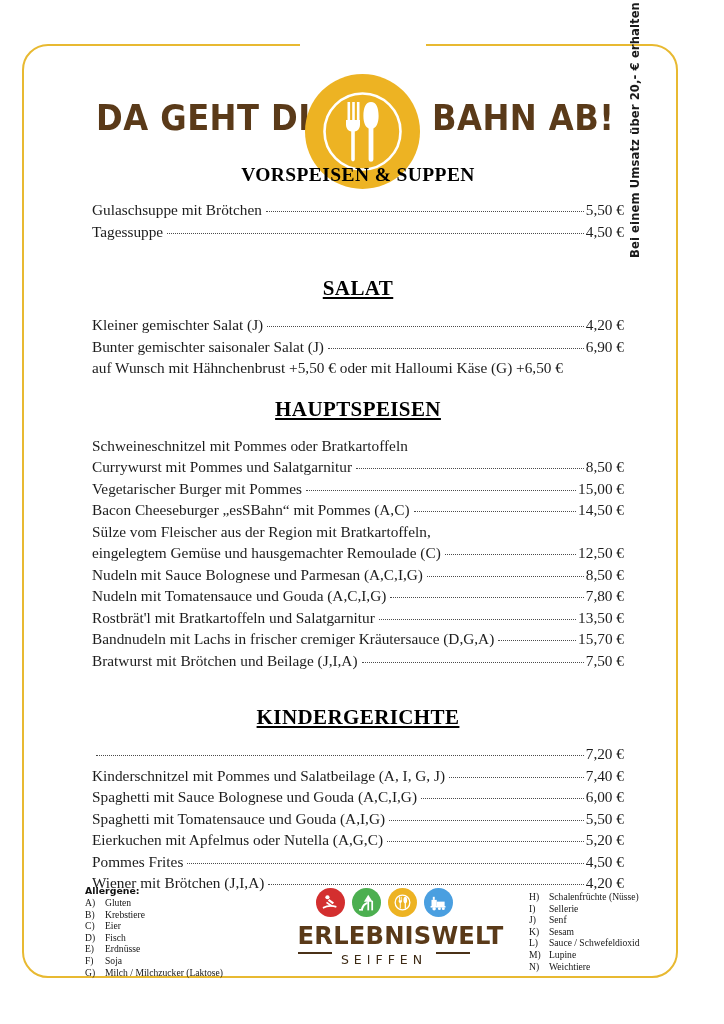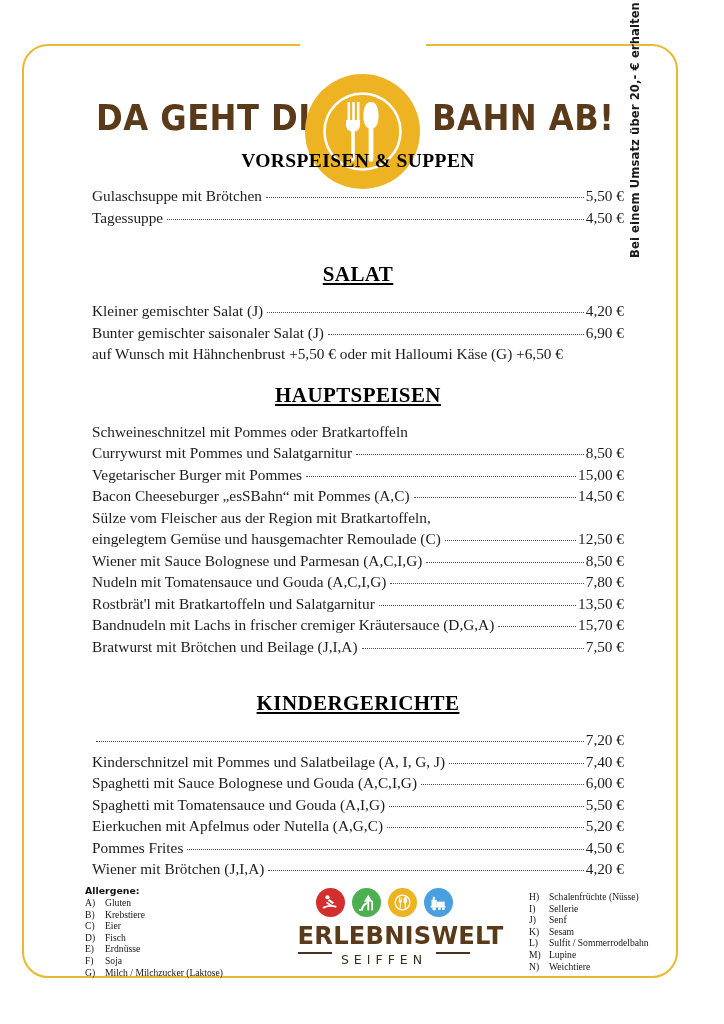--- a/index.html
+++ b/index.html
@@ -72,21 +72,21 @@
     letter-spacing: 0.1px;
     transform: rotate(-90deg);
     transform-origin: left top;
     text-align: left;
     white-space: nowrap;
   }
 
   
   .menu {
     position: absolute;
-    left: 92px; top: 150px;
+    left: 92px; top: 164px;
     width: 532px;
   }
 
   .section-title {
     text-align: center;
     font-family: "Liberation Serif", serif;
     font-weight: bold;
     color: #000;
     letter-spacing: 0.4px;
   }
@@ -264,21 +264,21 @@
     <div class="row plain">
       <span class="name">Sülze vom Fleischer aus der Region mit Bratkartoffeln,</span>
 
     </div>
     <div class="row">
       <span class="name">eingelegtem Gemüse und hausgemachter Remoulade (C)</span>
       <span class="dots"></span>
       <span class="price">12,50 €</span>
     </div>
     <div class="row">
-      <span class="name">Wiener mit Sauce Bolognese und Parmesan (A,C,I,G)</span>
+      <span class="name">Nudeln mit Sauce Bolognese und Parmesan (A,C,I,G)</span>
       <span class="dots"></span>
       <span class="price">8,50 €</span>
     </div>
     <div class="row">
       <span class="name">Nudeln mit Tomatensauce und Gouda (A,C,I,G)</span>
       <span class="dots"></span>
       <span class="price">7,80 €</span>
     </div>
     <div class="row">
       <span class="name">Rostbrät'l mit Bratkartoffeln und Salatgarnitur</span>
@@ -388,21 +388,21 @@
       <div class="allerg-row">
         <span class="k">J)</span>
         <span>Senf</span>
       </div>
       <div class="allerg-row">
         <span class="k">K)</span>
         <span>Sesam</span>
       </div>
       <div class="allerg-row">
         <span class="k">L)</span>
-        <span>Sulfit / Sommerrodelbahn</span>
+        <span>Sauce / Schwefeldioxid</span>
       </div>
       <div class="allerg-row">
         <span class="k">M)</span>
         <span>Lupine</span>
       </div>
       <div class="allerg-row">
         <span class="k">N)</span>
         <span>Weichtiere</span>
       </div>
     </div>

